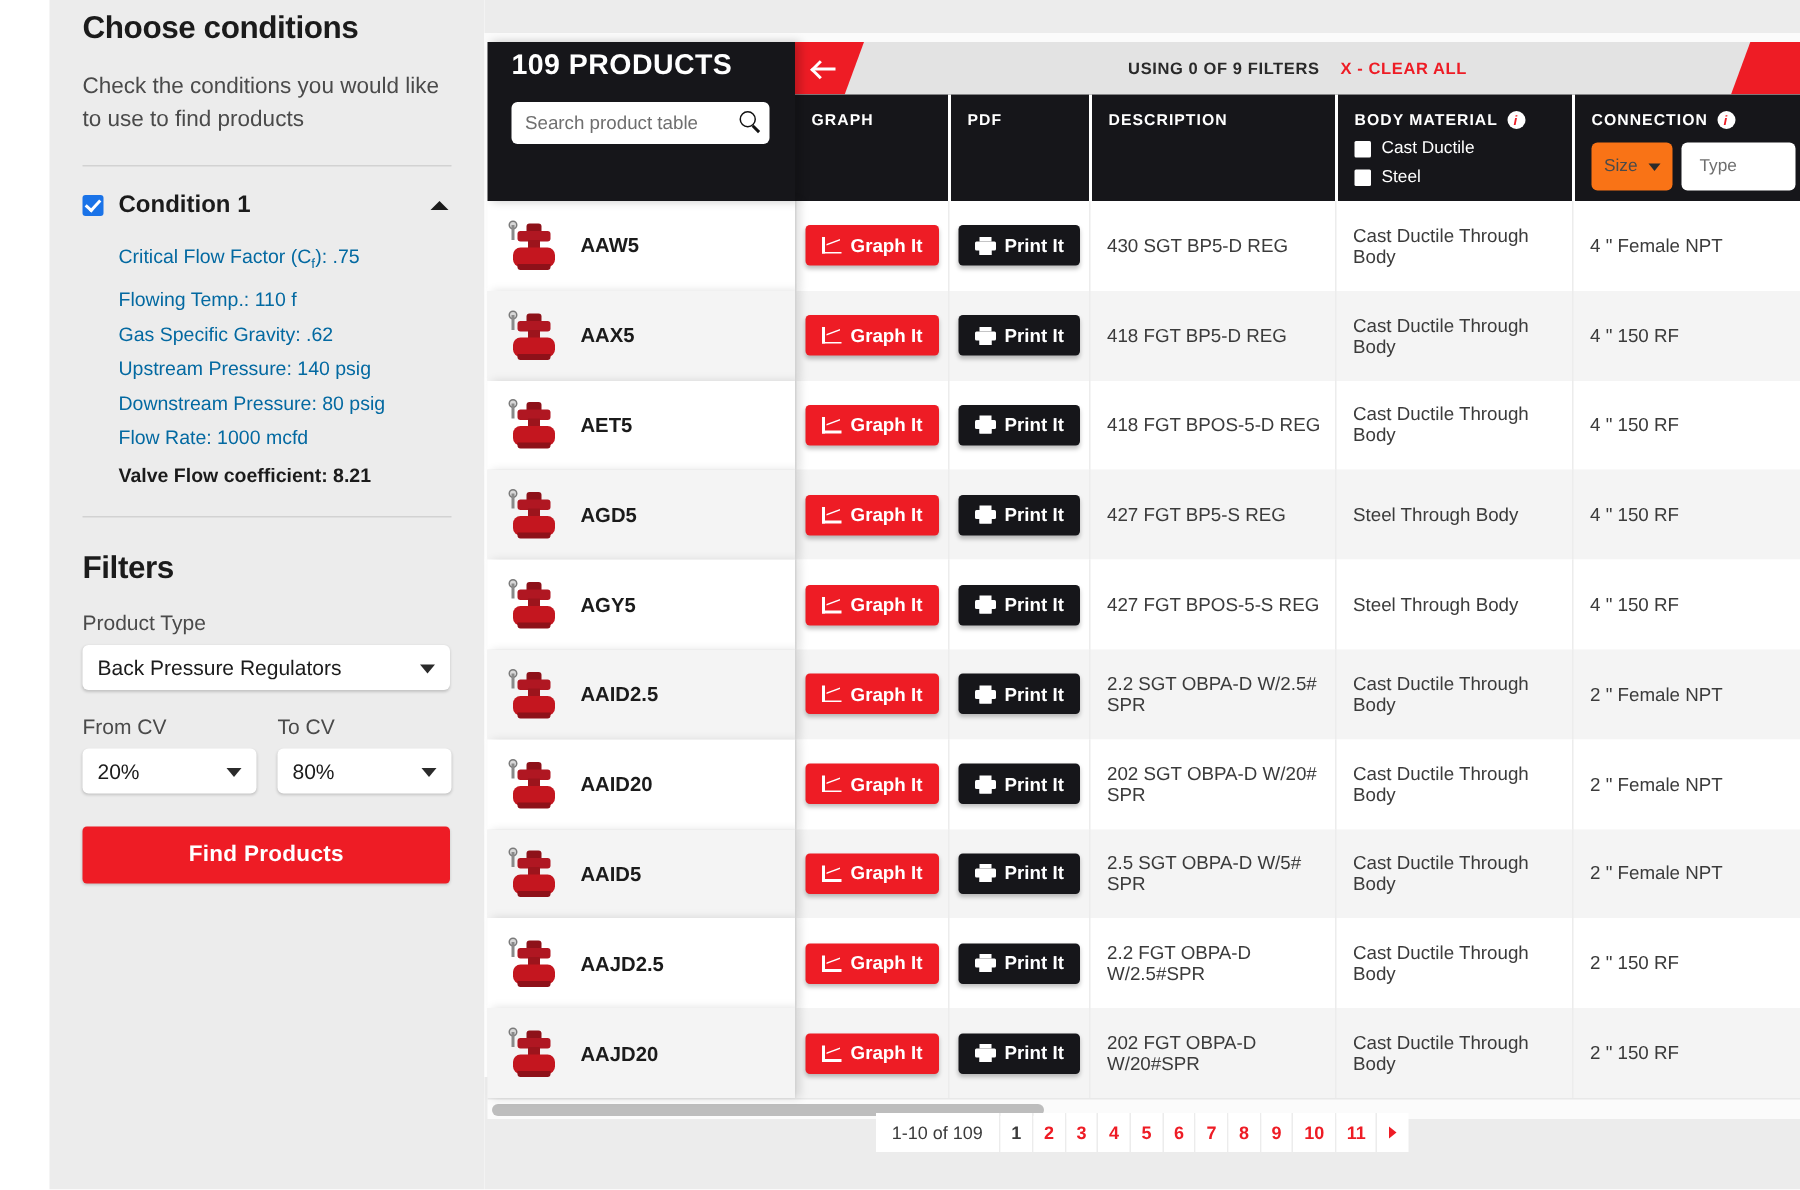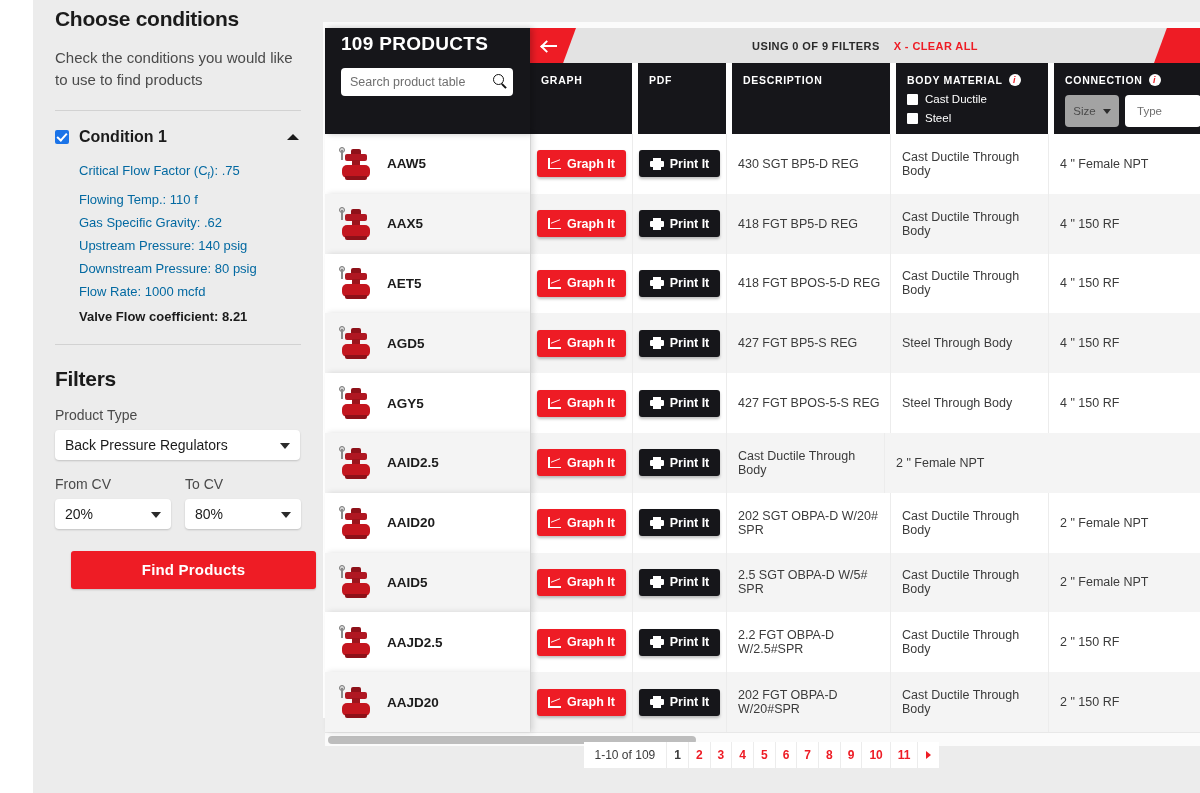--- a/index.html
+++ b/index.html
@@ -75,21 +75,20 @@
   }
   .sel-wide { width: 245px; }
   .cv-row { display: flex; gap: 14px; }
   .cv-col { width: 116px; }
   .find-btn {
     margin-top: 22px; width: 245px; height: 38px; background: #ee1c25;
     border: none; border-radius: 3px; color: #fff;
     font-family: "Liberation Sans", sans-serif;
     font-size: 15px; font-weight: 700; letter-spacing: .2px; cursor: pointer;
     box-shadow: 0 1px 2px rgba(0,0,0,.18);
-    margin-left: 16px;
   }
 
   
   .right { position: absolute; left: 323px; top: 0; width: 877px; height: 793px; background: #fff; }
   .topband { position:absolute; left:0; top:0; width:877px; height:22px; background:#ececec; }
   .topband-edge { position:absolute; left:0; top:22px; width:877px; height:6px; background:#fbfbfb; }
 
   
   .tablewrap { position: absolute; left: 2px; top: 28px; width: 875px; }
 
@@ -153,21 +152,21 @@
   }
   .fs-using { font-size: 11px; font-weight: 700; color: #2a2a2a; letter-spacing: .4px; }
   .fs-clear { font-size: 11px; font-weight: 700; color: #ee1c25; letter-spacing: .4px; cursor:pointer; }
 
   
   .colhead {
     position: absolute; left: 205px; top: 35px; right: 0; height: 71px;
     background: #16161a; display: flex;
   }
   .ch {
-    border-left: 6px solid #ffffff; padding: 11px 0 0 11px; position: relative;
+    border-left: 2px solid #ffffff; padding: 11px 0 0 11px; position: relative;
     flex: none; height: 71px;
   }
   .ch:first-child { border-left: none; }
   .ch-title {
     color: #fff; font-size: 10.5px; font-weight: 700; letter-spacing: .7px;
     display: flex; align-items: center; gap: 6px; white-space: nowrap;
   }
   .info {
     width: 12px; height: 12px; border-radius: 50%; background: #fff;
     color: #ee1c25; font-size: 9px; font-weight: 700; font-style: italic;
@@ -176,21 +175,21 @@
   }
   .bm-opt {
     display: flex; align-items: center; gap: 7px; margin-top: 7px;
     color: #fff; font-size: 11.5px;
   }
   .bm-opt .box {
     width: 11px; height: 11px; background: #fff; border-radius: 1px; flex: none;
   }
   .conn-ctrls { display: flex; gap: 6px; margin-top: 9px; }
   .mini-sel {
-    background: #a3a3a3; border-radius: 4px; height: 32px; width: 54px;
+    background: #f97316; border-radius: 4px; height: 32px; width: 54px;
     display: flex; align-items: center; justify-content: center; gap: 7px;
     font-size: 11.5px; color: #4a4a4a; position: relative; cursor: pointer;
   }
   .mini-sel .ar2 {
     width: 0; height: 0; border-left: 4px solid transparent;
     border-right: 4px solid transparent; border-top: 5px solid #2b2b2b;
   }
   .mini-type {
     background: #fff; border-radius: 4px; height: 32px; width: 76px;
     display: flex; align-items: center; padding-left: 12px;
@@ -637,20 +636,23 @@
             </div>
             <div class="cell c-pdf">
               <button class="btn btn-print">
                 <span class="ic-print">
                   <span class="pt"></span>
                   <span class="pb"></span>
                   <span class="pp"></span>
                 </span>
                 <span>Print It</span>
               </button>
+            </div>
+            <div class="cell c-desc">
+              <span class="celltext">2.2 SGT OBPA-D W/2.5# SPR</span>
             </div>
             <div class="cell c-body">
               <span class="celltext">Cast Ductile Through Body</span>
             </div>
             <div class="cell c-conn">
               <span class="celltext">2 " Female NPT</span>
             </div>
           </div>
           <div class="row">
             <div class="cell first c-name">

